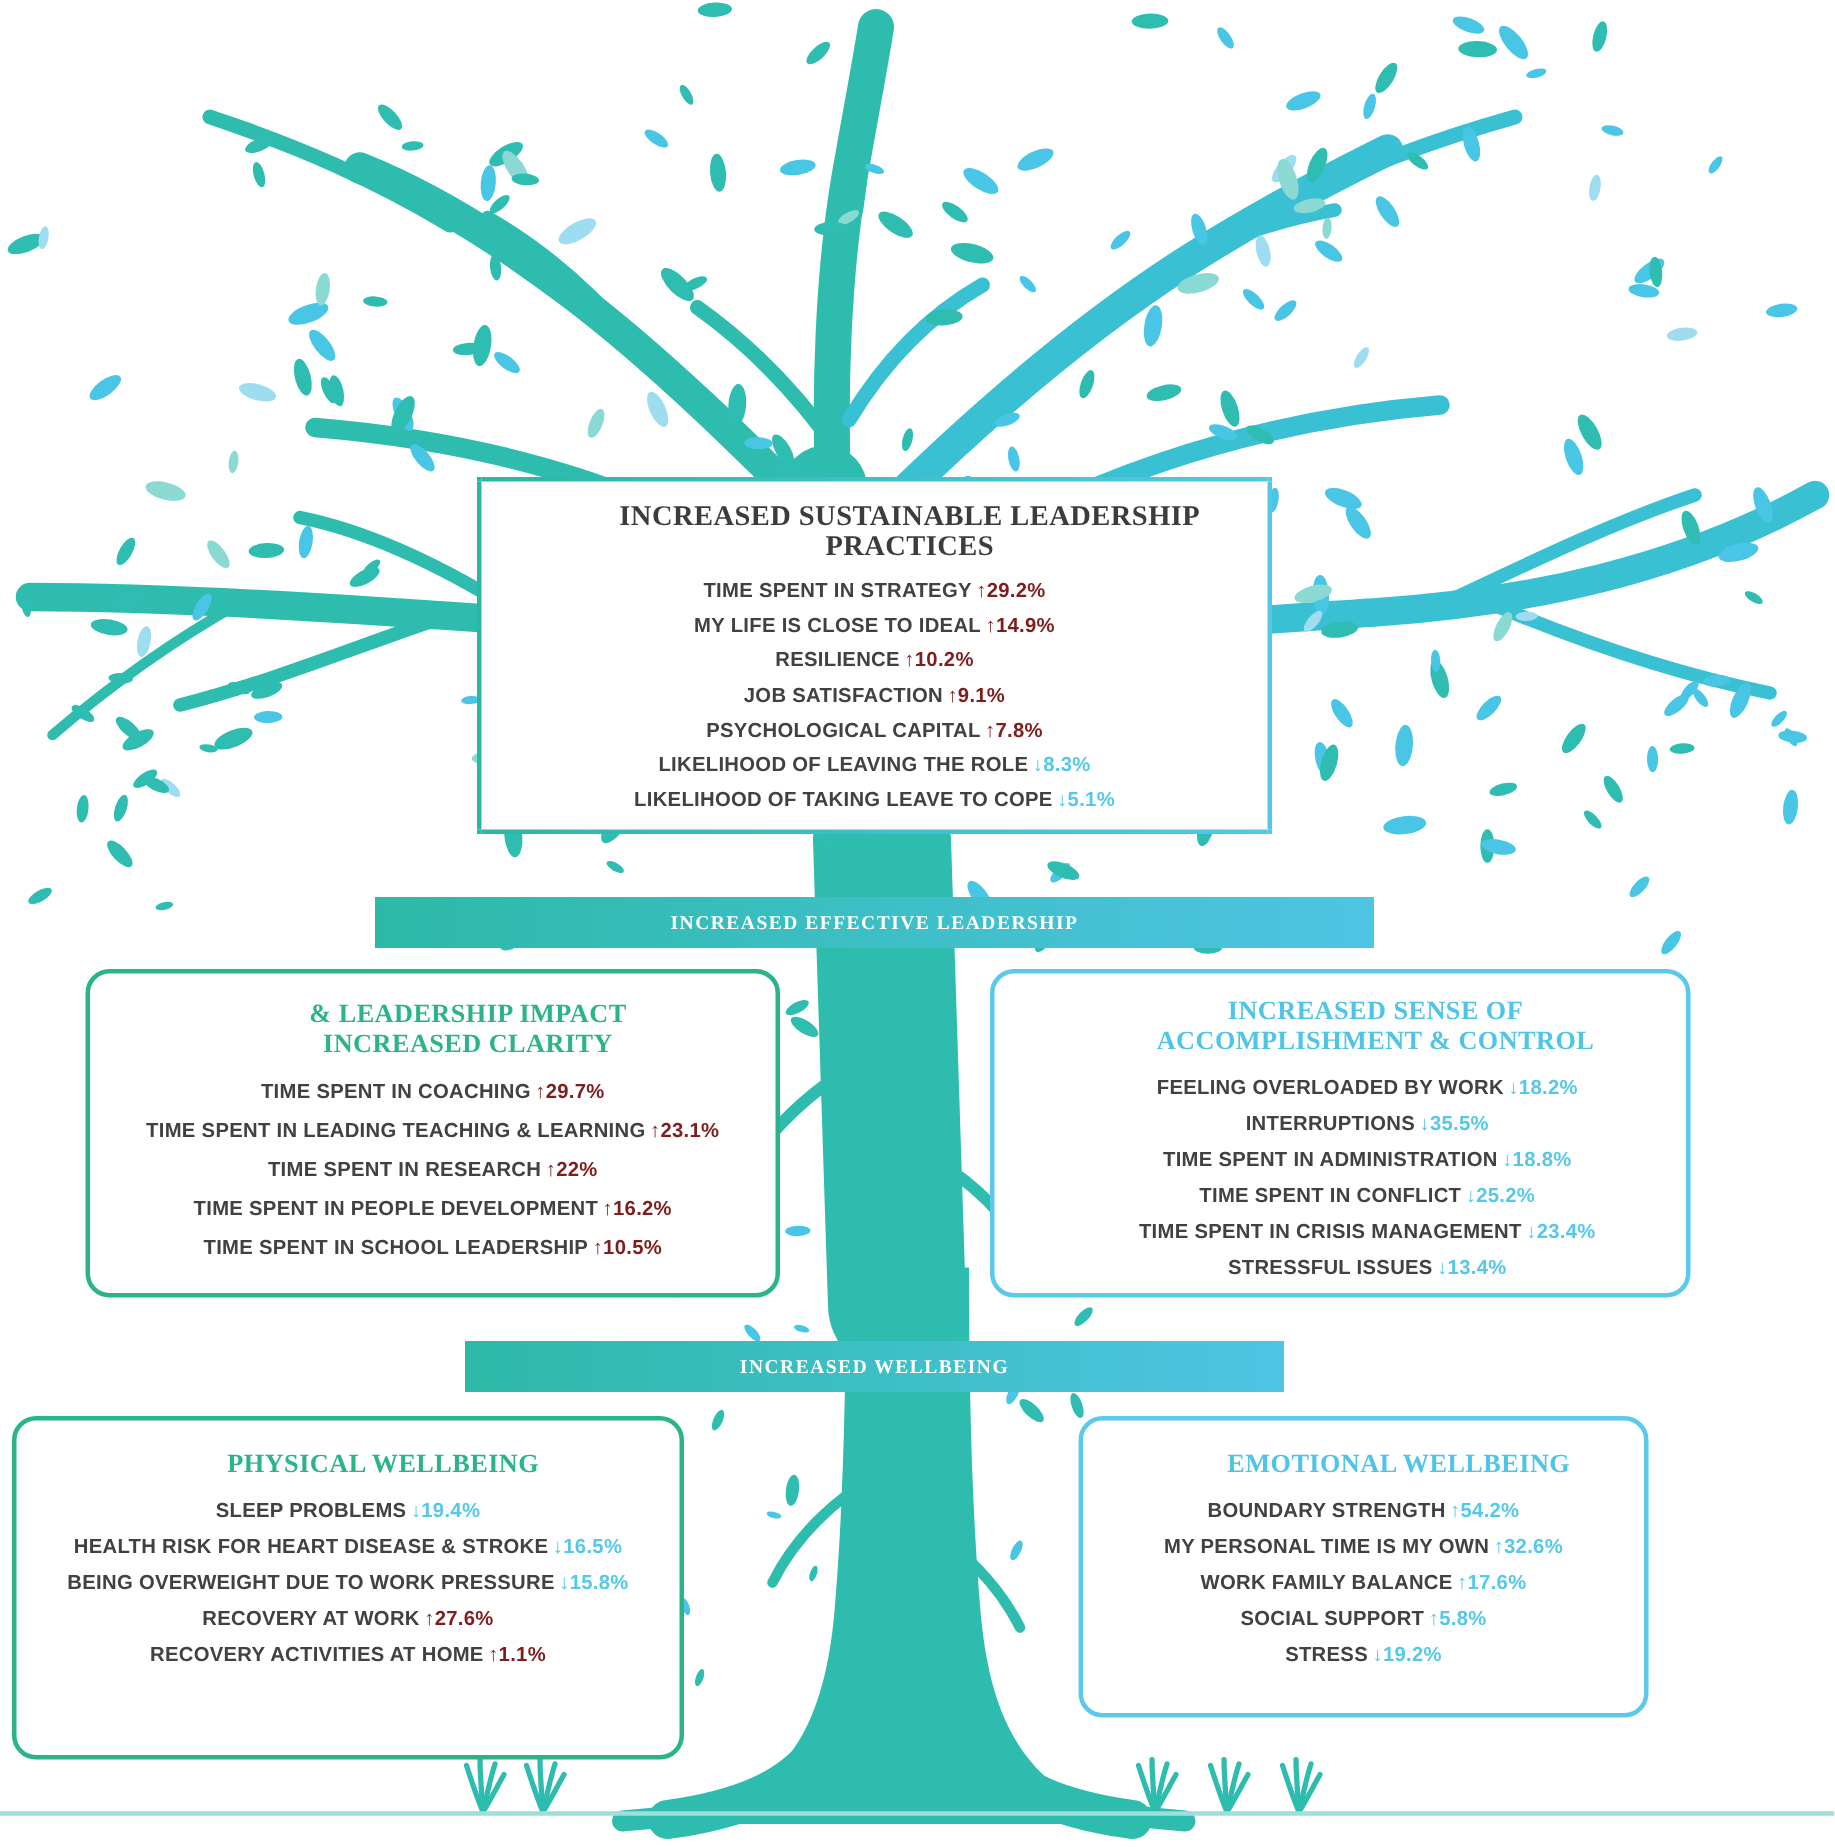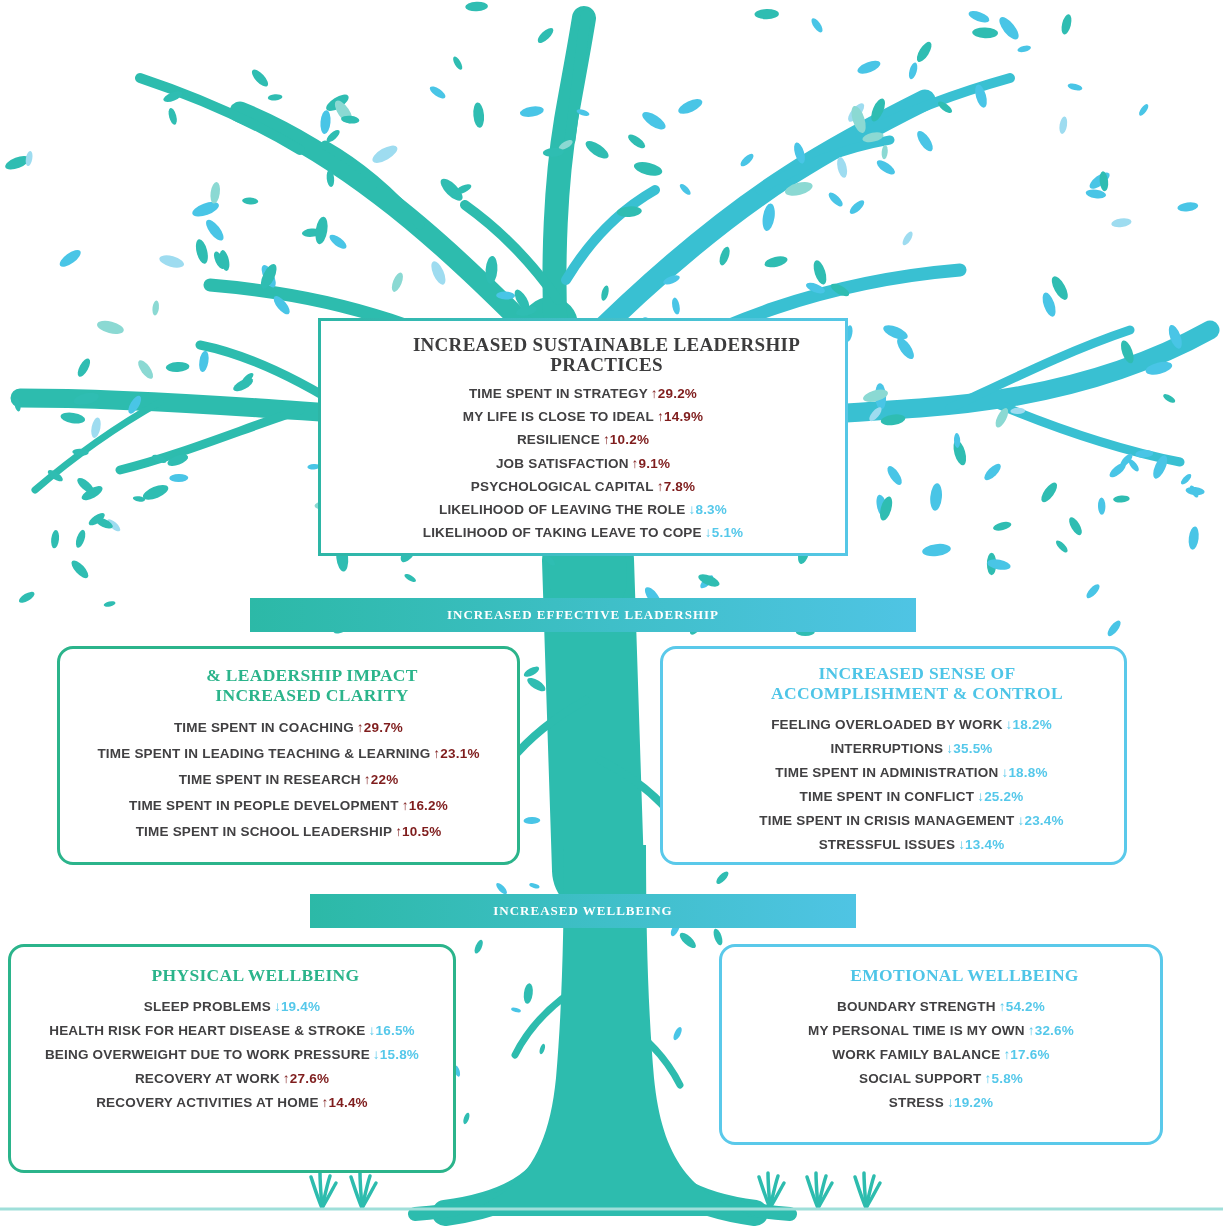--- a/index.html
+++ b/index.html
@@ -10,21 +10,21 @@
 
   .box { position:absolute; background:#ffffff; text-align:center; }
   #sustainable { left:318px; top:318px; width:530px; height:238px; padding-top:14px;
                  border:3px solid transparent; border-image:linear-gradient(90deg,#2db6a6,#55c7e6); border-image-slice:1; }
   .round-box { border-radius:16px; border:3px solid; }
   .green-border { border-color:#2bb48b; }
   .blue-border  { border-color:#5ac9ea; }
   #clarity       { left:57px;  top:646px; width:463px; height:219px; padding-top:16px; }
   #accomplishment{ left:660px; top:646px; width:467px; height:219px; padding-top:14px; }
   #physical      { left:8px;   top:944px; width:448px; height:229px; padding-top:18px; }
-  #emotional     { left:719px; top:944px; width:444px; height:201px; padding-top:18px; }
+  #emotional     { left:719px; top:944px; width:380px; height:201px; padding-top:18px; }
 
   .banner { position:absolute; display:flex; align-items:center; justify-content:center;
             background:linear-gradient(90deg,#2cb9a7,#4fc4e4); color:#ffffff;
             font-family:"Liberation Serif", serif; font-weight:bold; font-size:13px; letter-spacing:1px; }
   #banner1 { left:250px; top:598px; width:666px; height:34px; }
   #banner2 { left:310px; top:894px; width:546px; height:34px;justify-content:center; }
 
   .box-title { font-family:"Liberation Serif", serif; font-weight:bold; font-size:17.5px;
                line-height:20px; letter-spacing:.3px; margin-bottom:10px;padding-left:47px; }
   #sustainable .box-title { color:#3c3c3d; font-size:19px; margin-bottom:7px; }
@@ -434,21 +434,21 @@
     <div class="items">
 
         <div class="item"><span>SLEEP PROBLEMS</span><span class="val blue"><span class="arrow">↓</span><span>19.4%</span></span></div>
 
         <div class="item"><span>HEALTH RISK FOR HEART DISEASE &amp; STROKE</span><span class="val blue"><span class="arrow">↓</span><span>16.5%</span></span></div>
 
         <div class="item"><span>BEING OVERWEIGHT DUE TO WORK PRESSURE</span><span class="val blue"><span class="arrow">↓</span><span>15.8%</span></span></div>
 
         <div class="item"><span>RECOVERY AT WORK</span><span class="val green"><span class="arrow">↑</span><span>27.6%</span></span></div>
 
-        <div class="item"><span>RECOVERY ACTIVITIES AT HOME</span><span class="val green"><span class="arrow">↑</span><span>14.4%</span></span></div>
+        <div class="item"><span>RECOVERY ACTIVITIES AT HOME</span><span class="val green"><span class="arrow">↑</span><span>1.1%</span></span></div>
       </div>
   </div>
 
   <div id="emotional" class="box round-box blue-border">
     <div class="box-title blue-title">EMOTIONAL WELLBEING</div>
     <div class="items">
 
         <div class="item"><span>BOUNDARY STRENGTH</span><span class="val blue"><span class="arrow">↑</span><span>54.2%</span></span></div>
 
         <div class="item"><span>MY PERSONAL TIME IS MY OWN</span><span class="val blue"><span class="arrow">↑</span><span>32.6%</span></span></div>

